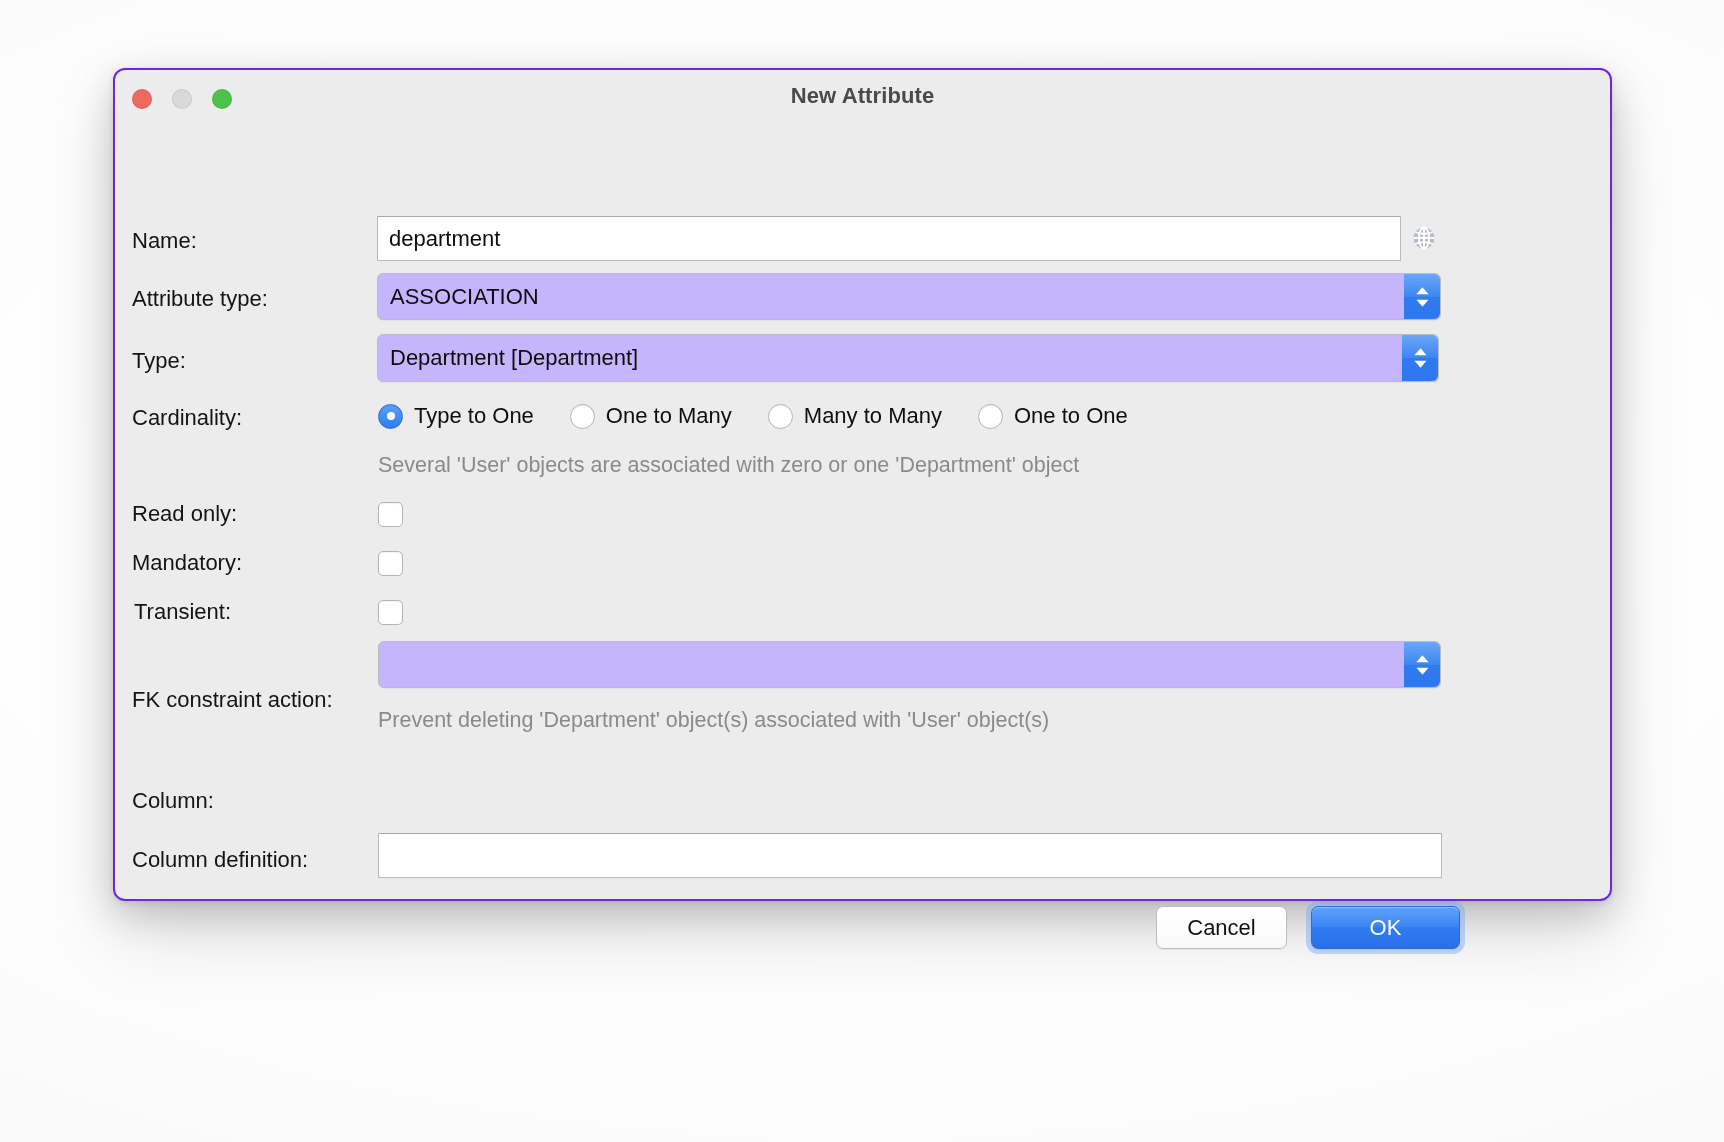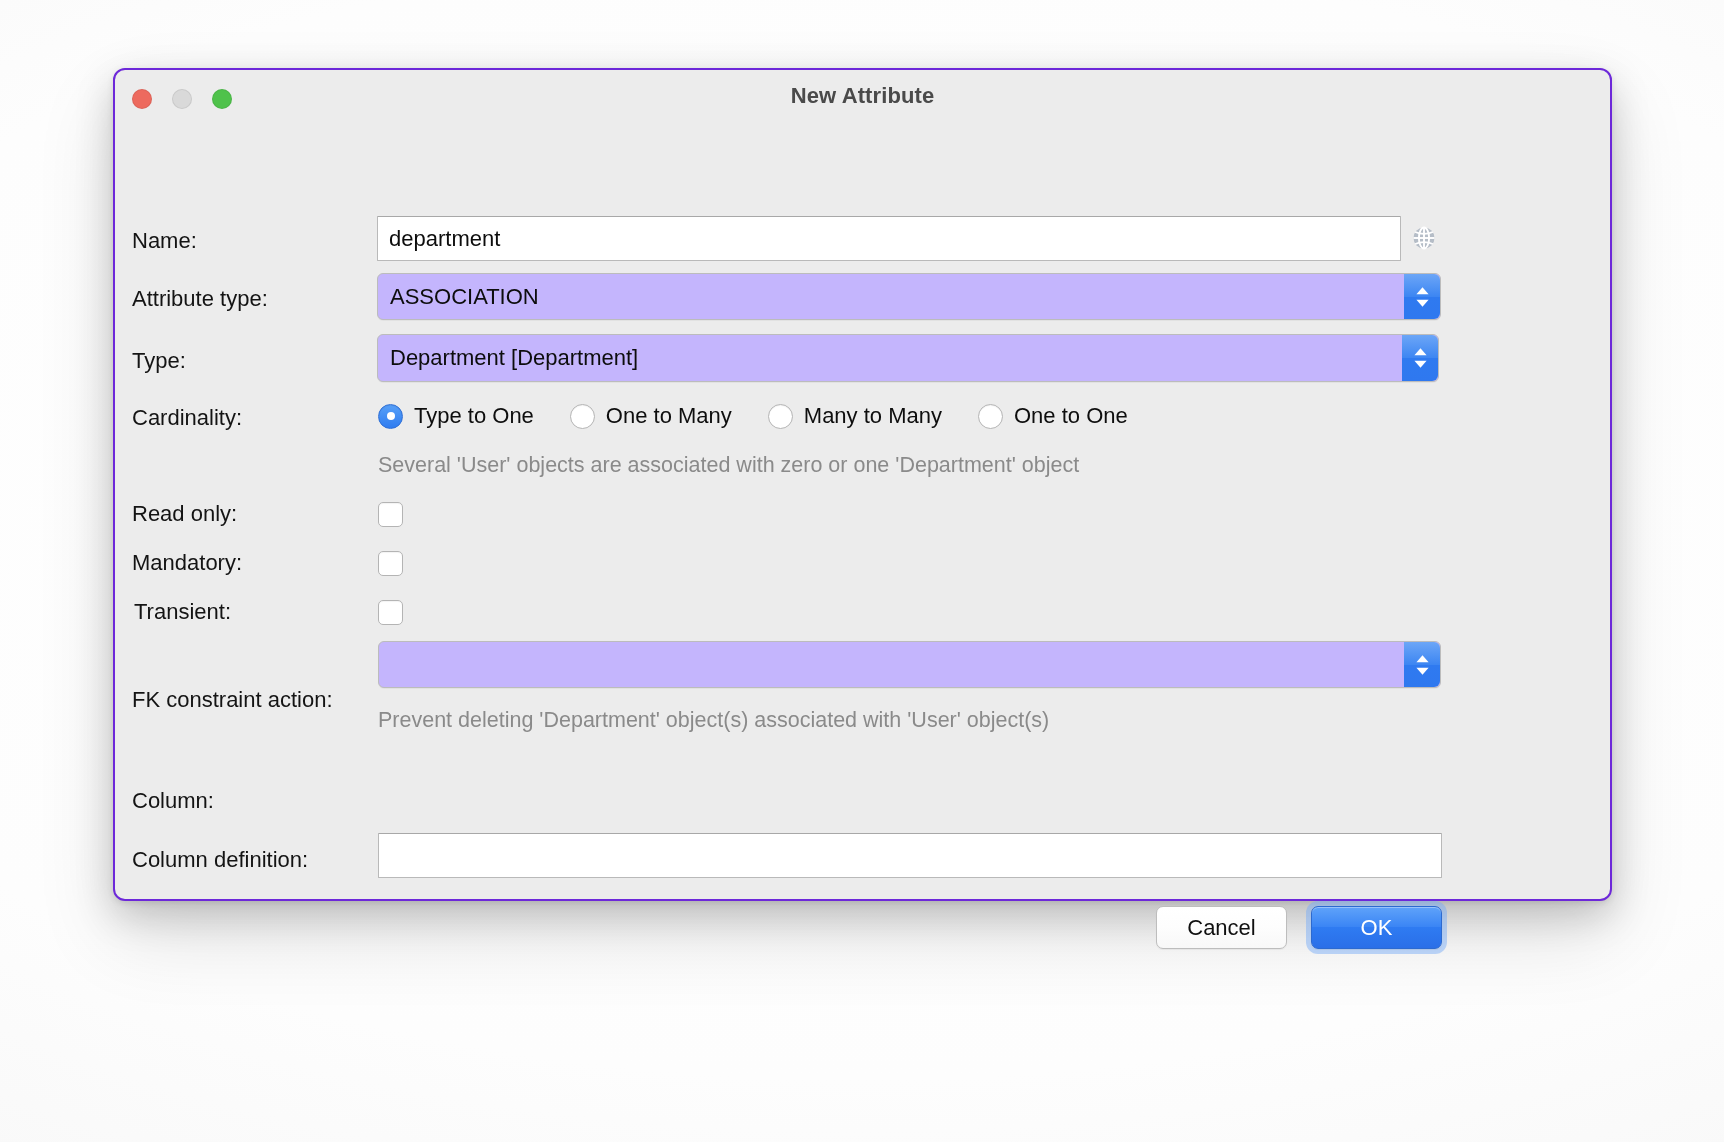--- a/index.html
+++ b/index.html
@@ -333,16 +333,16 @@
     </div>
 
     <div class="hint" style="left:263px; top:580px;">Prevent deleting 'Department' object(s) associated with 'User' object(s)</div>
 
     <div class="label" style="left:17px; top:660px;">Column:</div>
 
     <div class="label" style="left:17px; top:719px;">Column definition:</div>
     <div class="textfield" style="left:263px; top:705px; width:1064px; height:45px;"></div>
 
     <div class="btn btn-cancel" style="left:1041px; top:778px; width:131px; height:43px;">Cancel</div>
-    <div class="btn btn-ok" style="left:1196px; top:778px; width:131px; height:43px;">OK</div>
+    <div class="btn btn-ok" style="left:1196px; top:778px; width:149px; height:43px;">OK</div>
 
   </div>
 </div>
 
 </body></html>

